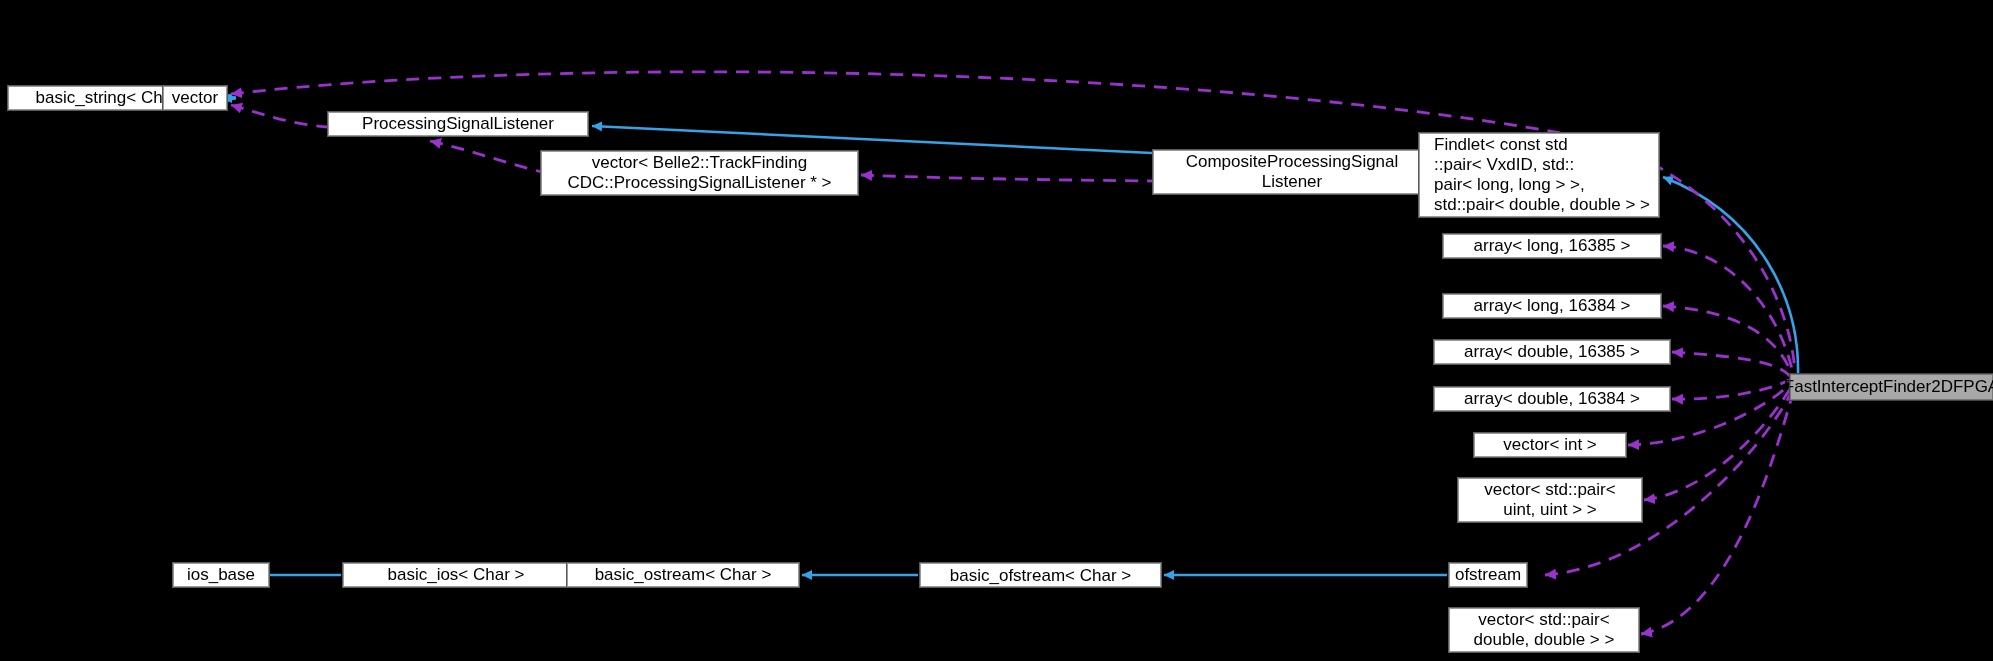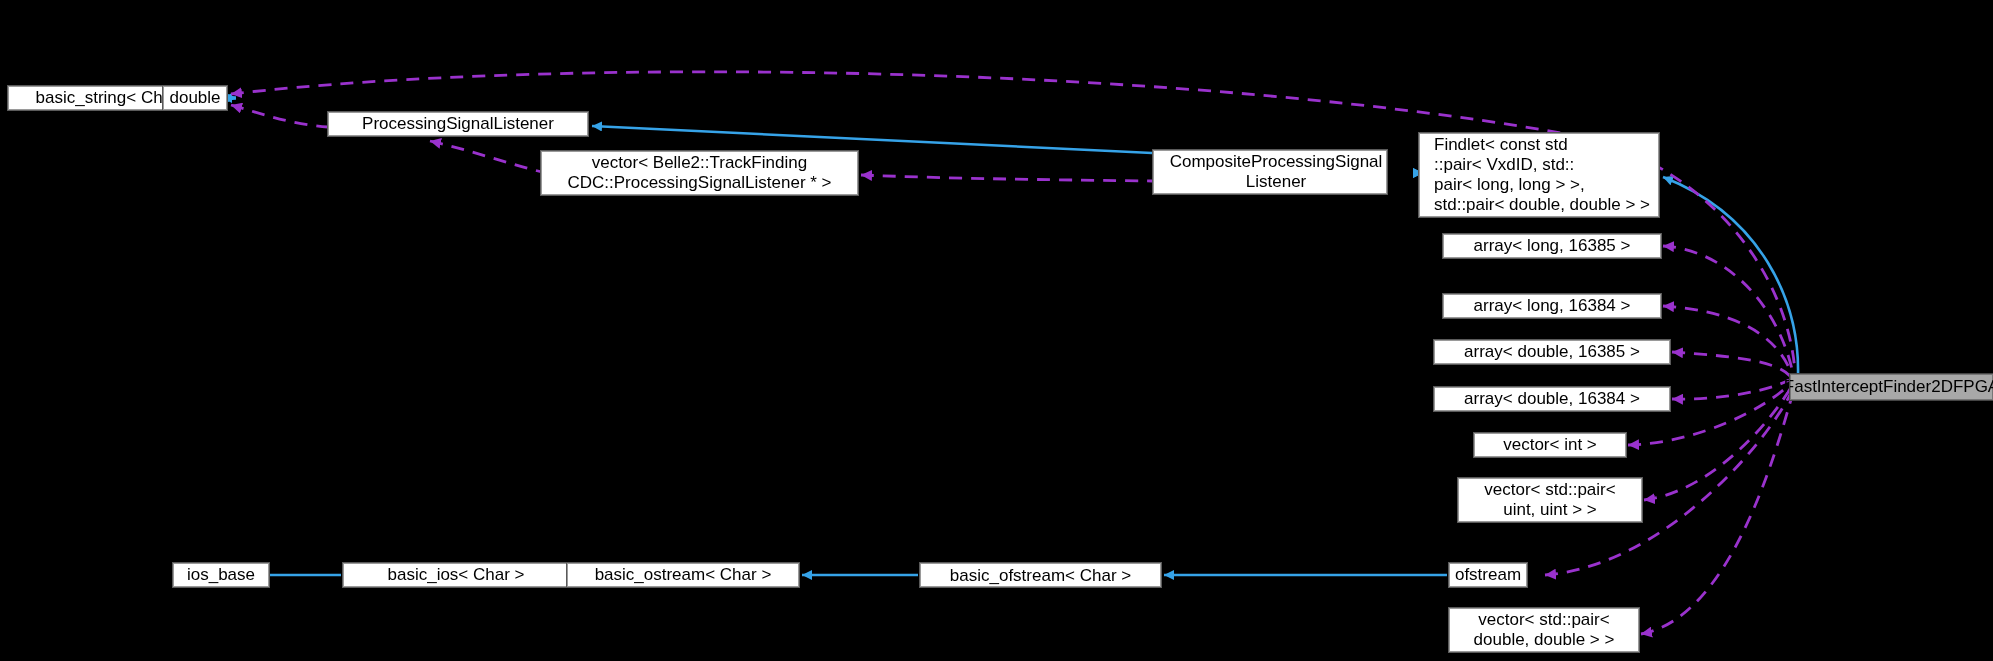--- a/index.html
+++ b/index.html
@@ -125,33 +125,33 @@
     </g>
   </svg>
 
   <div id="node-layer">
 
     <div class="node" style="left:8px; top:86px; width:212px; height:24px;">
       <span class="nlabel">basic_string&lt; Char &gt;</span>
     </div>
 
     <div class="node" style="left:163px; top:86px; width:64px; height:24px;">
-      <span class="nlabel">double</span>
+      <span class="nlabel">vector</span>
     </div>
 
     <div class="node" style="left:328px; top:112px; width:260px; height:24px;">
       <span class="nlabel">ProcessingSignalListener</span>
     </div>
 
     <div class="node" style="left:541px; top:151px; width:317px; height:44px;">
       <span class="nlabel">vector&lt; Belle2::TrackFinding
 CDC::ProcessingSignalListener * &gt;</span>
     </div>
 
-    <div class="node" style="left:1153px; top:150px; width:234px; height:44px;padding-left:12px;">
+    <div class="node" style="left:1153px; top:150px; width:266px; height:44px;padding-left:12px;">
       <span class="nlabel">CompositeProcessingSignal
 Listener</span>
     </div>
 
     <div class="node left-align" style="left:1419px; top:133px; width:240px; height:84px;">
       <span class="nlabel">Findlet&lt; const std
 ::pair&lt; VxdID, std::
 pair&lt; long, long &gt; &gt;,
  std::pair&lt; double, double &gt; &gt;</span>
     </div>

